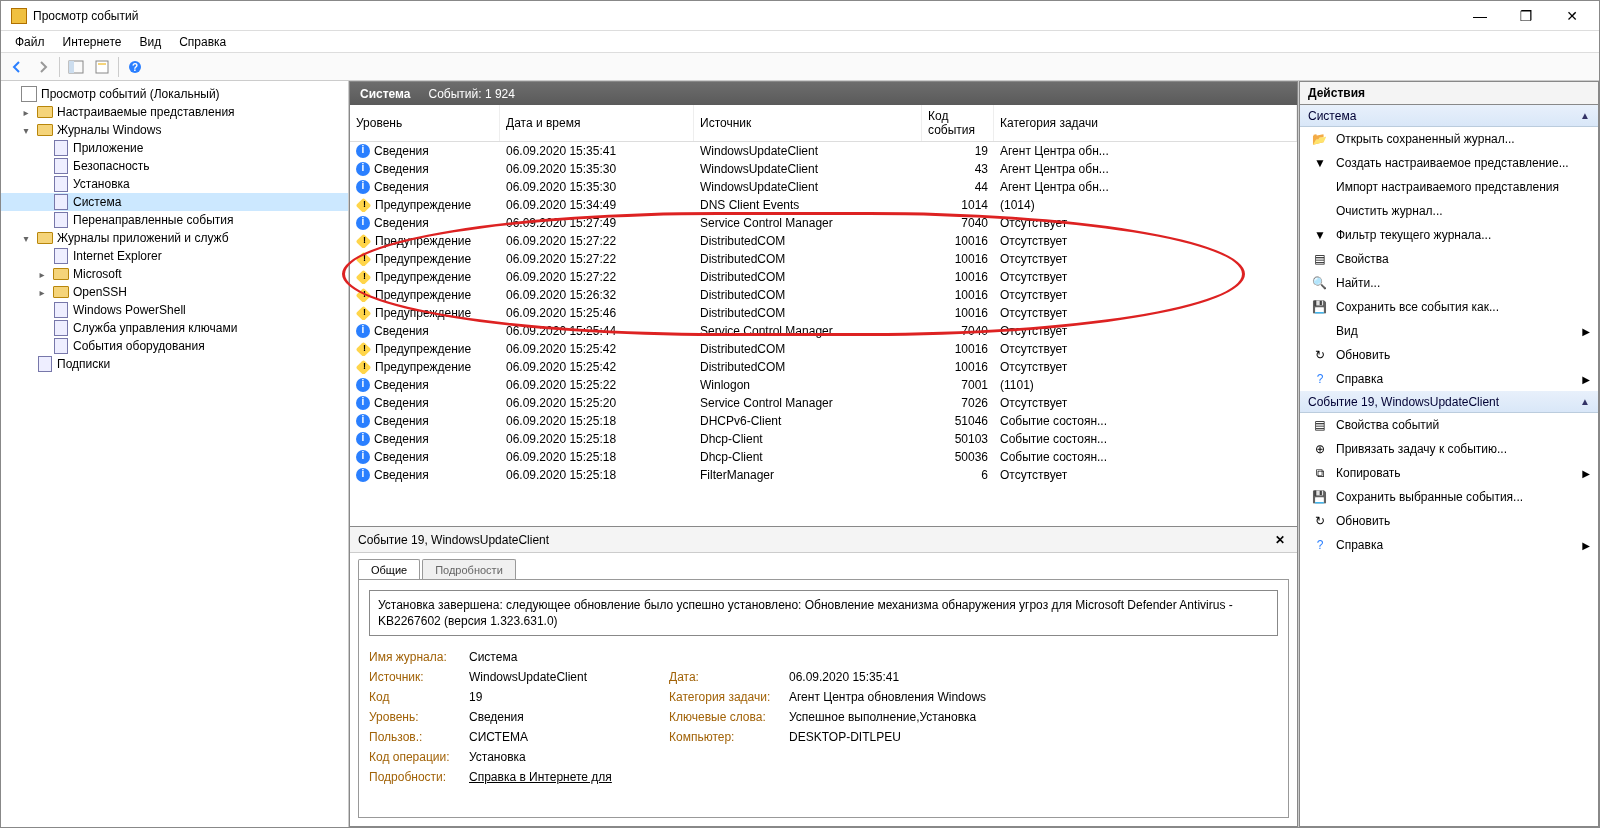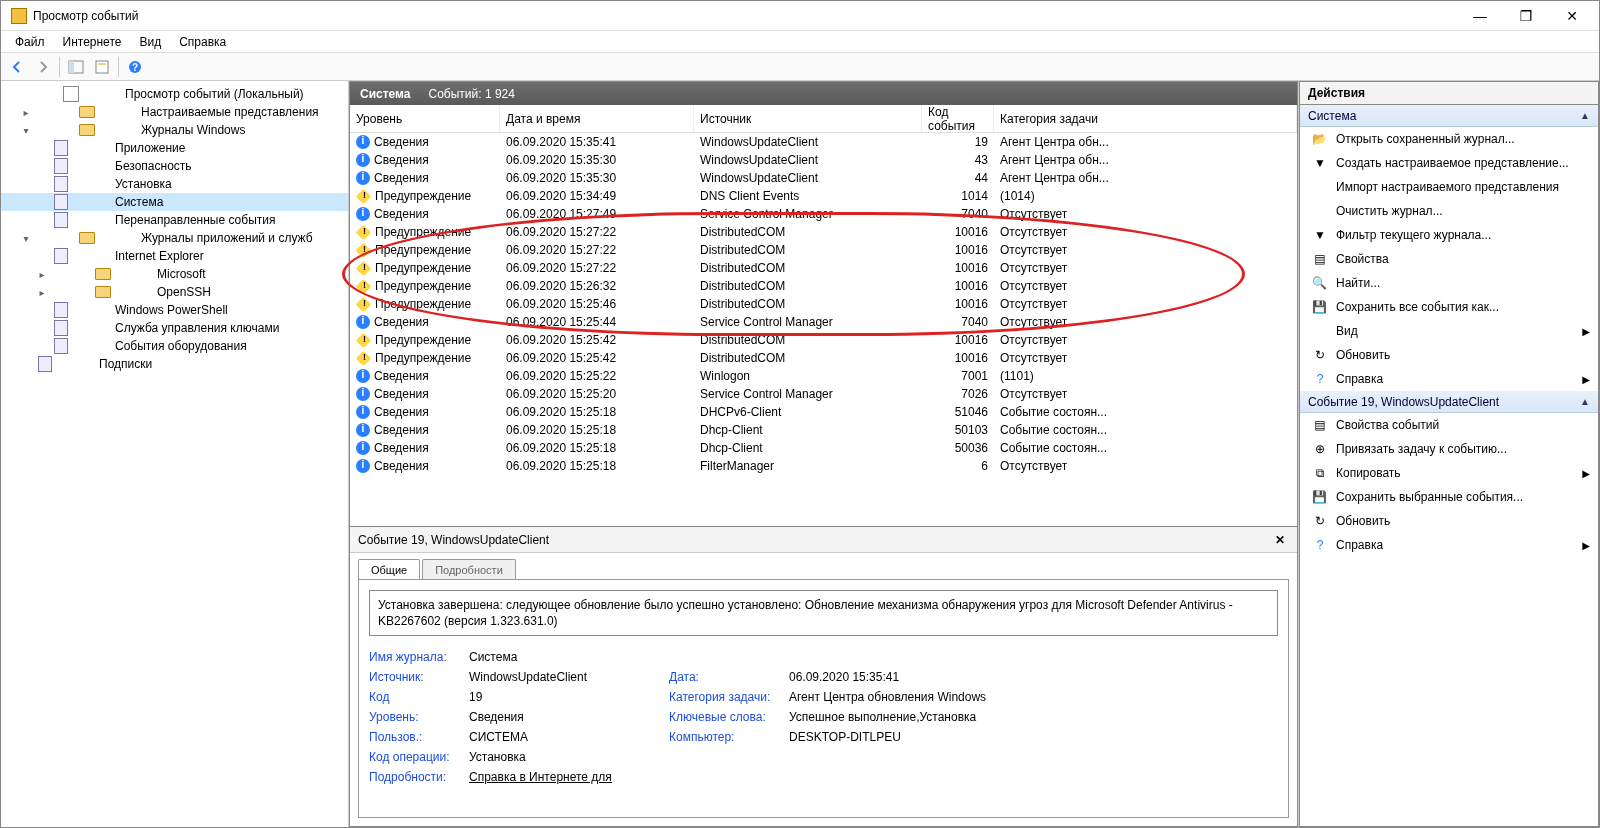--- a/index.html
+++ b/index.html
@@ -11,32 +11,32 @@
   .winbtns { display:flex; gap:0; }
   .winbtn { width:46px; height:30px; display:flex; align-items:center; justify-content:center; font-size:14px; }
   .menubar { height:22px; display:flex; align-items:center; padding:0 6px; gap:2px; border-bottom:1px solid #ddd; }
   .menu-item { padding:2px 8px; cursor:default; }
   .toolbar { height:28px; display:flex; align-items:center; padding:0 4px; gap:2px; border-bottom:1px solid #ccc; background:#fafafa; }
   .toolbtn { width:24px; height:24px; display:flex; align-items:center; justify-content:center; border:1px solid transparent; border-radius:2px; }
   .toolbtn svg { width:16px; height:16px; }
   .tool-sep { width:1px; height:20px; background:#ccc; margin:0 2px; }
   .body { flex:1; display:flex; min-height:0; }
   .tree-pane { width:348px; border-right:1px solid #ccc; overflow:auto; padding:4px 0; }
-  .tree-node { display:flex; align-items:center; height:18px; padding-left:4px; white-space:nowrap; cursor:default;gap:42px; }
+  .tree-node { display:flex; align-items:center; height:18px; padding-left:4px; white-space:nowrap; cursor:default; }
   .tree-node.selected { background:#cce8ff; }
   .tree-toggle { width:14px; height:14px; display:inline-flex; align-items:center; justify-content:center; font-size:10px; color:#666; }
   .tree-icon { width:16px; height:16px; margin:0 4px; display:inline-flex; align-items:center; justify-content:center; }
   .tree-icon.folder::before { content:""; width:14px; height:10px; background:#f5d47a; border:1px solid #b8860b; border-radius:1px; }
   .tree-icon.log::before { content:""; width:12px; height:14px; background:#eef; border:1px solid #77a; }
   .tree-icon.root::before { content:""; width:14px; height:14px; background:#fff; border:1px solid #888; }
   .center-pane { flex:1; display:flex; flex-direction:column; min-width:0; border-right:1px solid #ccc; }
   .center-header { height:24px; background:linear-gradient(#6d6d6d,#5a5a5a); color:#fff; display:flex; align-items:center; padding:0 10px; gap:18px; border:1px solid #888; border-bottom:none; font-size:12px; }
   .center-header b { font-weight:600; }
   .list-wrap { flex:1; min-height:0; display:flex; flex-direction:column; border:1px solid #888; border-top:none; position:relative; }
-  .list-cols { height:28px; display:flex; align-items:center; background:#fff; border-bottom:1px solid #ddd; font-size:12px; }
+  .list-cols { height:37px; display:flex; align-items:center; background:#fff; border-bottom:1px solid #ddd; font-size:12px; }
   .list-cols .col { padding:0 6px; border-right:1px solid #eee; height:100%; display:flex; align-items:center; }
   .col-level{width:150px;} .col-date{width:194px;} .col-src{width:228px;} .col-id{width:72px; justify-content:flex-end;} .col-cat{flex:1;}
   .list-body { flex:1; overflow-y:scroll; overflow-x:hidden; }
   .row { height:18px; display:flex; align-items:center; font-size:12px; }
   .row .cell { padding:0 6px; overflow:hidden; text-overflow:ellipsis; white-space:nowrap; }
   .row .c-level { width:150px; display:flex; align-items:center; gap:4px; }
   .row .c-date { width:194px; }
   .row .c-src { width:228px; }
   .row .c-id { width:72px; text-align:right; }
   .row .c-cat { flex:1; }
@@ -49,21 +49,21 @@
   .detail-pane { height:300px; border:1px solid #888; border-top:none; display:flex; flex-direction:column; }
   .detail-header { height:26px; display:flex; align-items:center; justify-content:space-between; padding:0 8px; background:#f4f4f4; border-bottom:1px solid #ccc; }
   .close-x { width:18px; height:18px; display:flex; align-items:center; justify-content:center; font-weight:bold; }
   .tabs { display:flex; gap:2px; padding:6px 8px 0 8px; }
   .tab { padding:4px 12px; border:1px solid #999; border-bottom:none; background:#fff; font-size:11px; border-radius:2px 2px 0 0; cursor:default; }
   .tab.inactive { background:#f0f0f0; color:#666; }
   .tab-sep { flex:1; border-bottom:1px solid #999; margin-bottom:0; }
   .detail-body { flex:1; border:1px solid #999; margin:0 8px 8px 8px; margin-top:-1px; padding:10px; overflow:auto; }
   .desc-box { border:1px solid #888; padding:6px 8px; margin-bottom:14px; font-size:12px; line-height:1.35; }
   .kv-grid { display:grid; grid-template-columns:100px 200px 120px 1fr; row-gap:6px; font-size:12px; }
-  .kv-grid .k { color:#1d4ed8; }
+  .kv-grid .k { color:#a16207; }
   .kv-grid a { color:#000000; text-decoration:underline; }
   .actions-pane { width:300px; display:flex; flex-direction:column; }
   .actions-title { height:24px; background:#f4f4f4; border:1px solid #888; display:flex; align-items:center; padding:0 8px; font-weight:600;text-align:right; }
   .actions-body { flex:1; border:1px solid #888; border-top:none; overflow:auto; }
   .action-section { background:linear-gradient(#e8f0fb,#d9e7f8); height:22px; display:flex; align-items:center; justify-content:space-between; padding:0 8px; border-bottom:1px solid #bcd; color:#003; }
   .action-section .caret { font-size:10px; color:#336; }
   .action-item { height:24px; display:flex; align-items:center; gap:8px; padding:0 8px 0 12px; cursor:default; }
   .action-item .aico { width:16px; height:16px; display:flex; align-items:center; justify-content:center; font-size:12px; }
   .action-item .arrow { margin-left:auto; font-size:10px; }
 </style>

